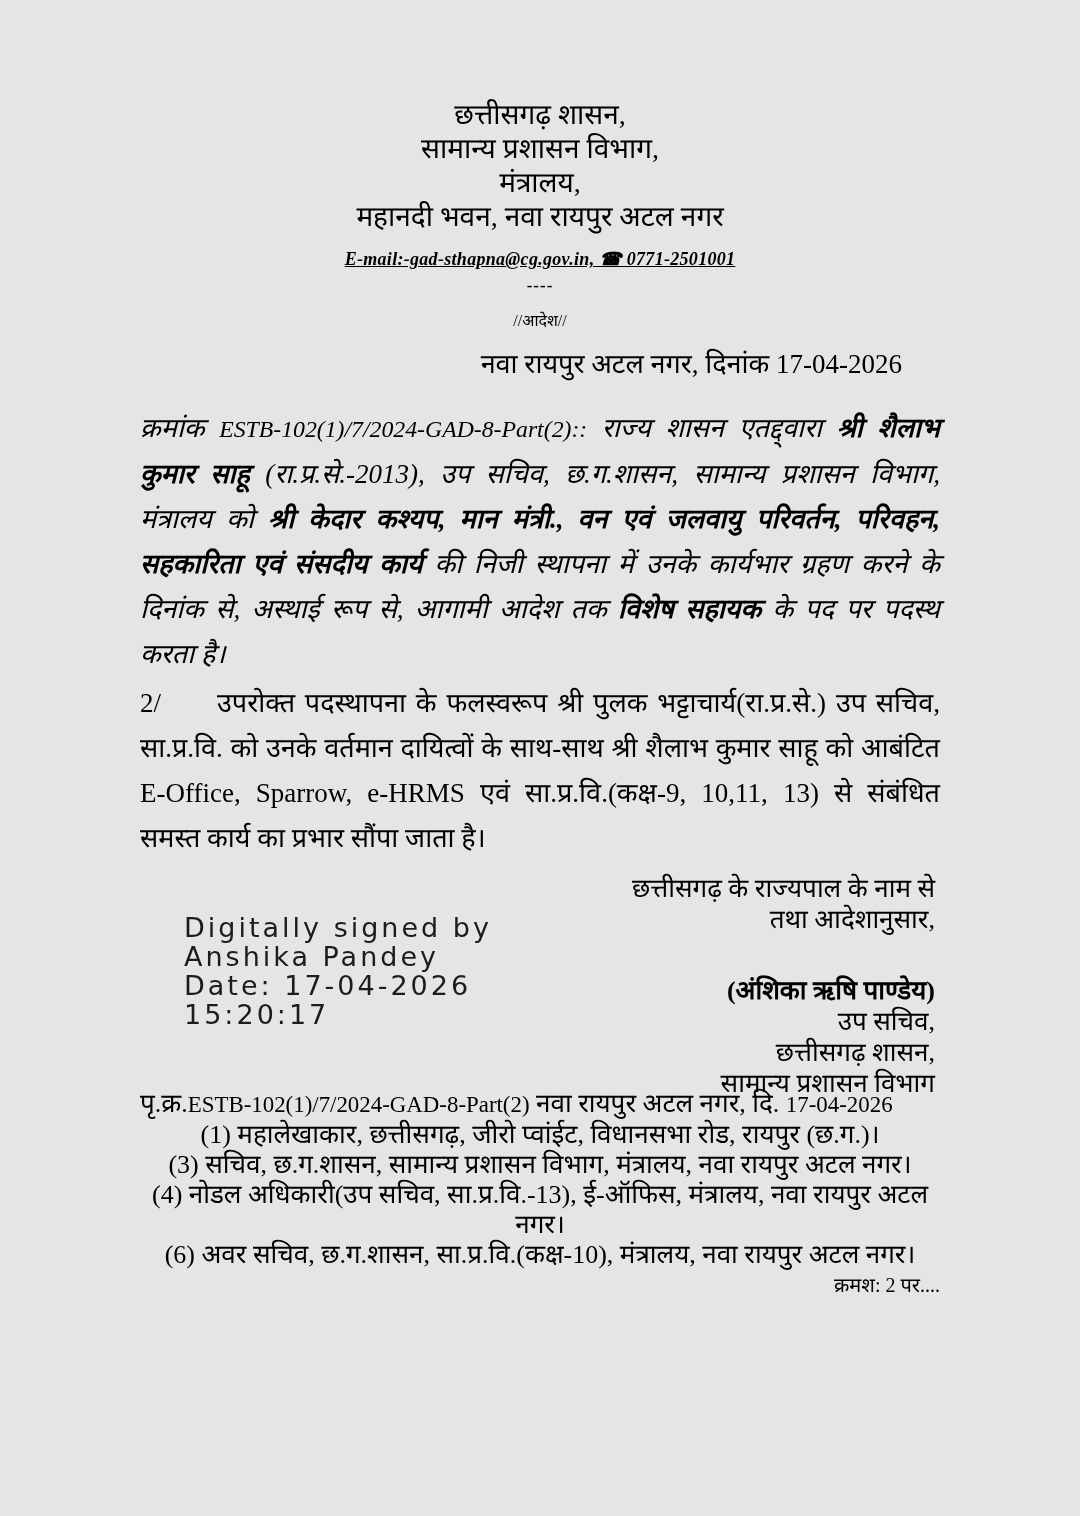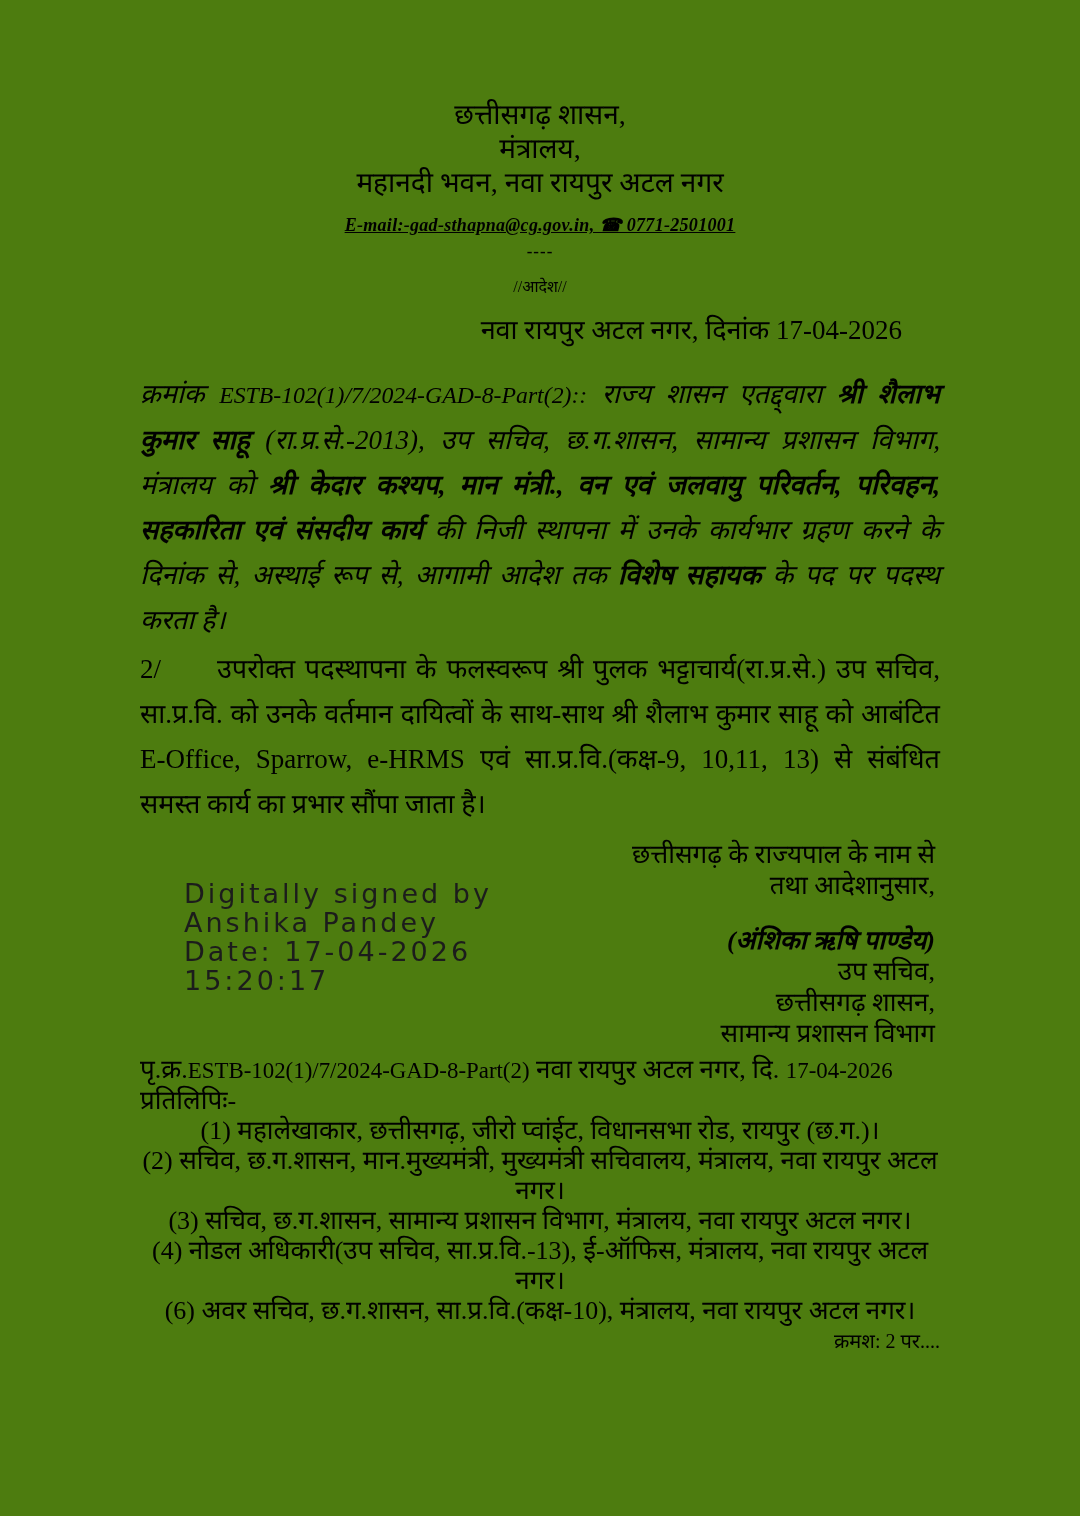--- a/index.html
+++ b/index.html
@@ -4,21 +4,21 @@
 <style>
   html, body {
     margin: 0;
     padding: 0;
     background: #ffffff;
   }
   .page {
     position: relative;
     width: 1080px;
     height: 1516px;
-    background: #4d7c0f;
+    background: #e5e5e5;
     color: #000000;
     font-family: "Liberation Serif", "DejaVu Serif", serif;
     overflow: hidden;
   }
   .col {
     position: absolute;
     left: 140px;
     top: 0;
     width: 800px;
   }
@@ -90,22 +90,21 @@
     position: absolute;
     left: 455px;
     top: 2px;
     width: 340px;
     text-align: right;
     font-size: 26px;
     line-height: 31px;
   }
   .signer-name {
     font-weight: bold;
-    margin-top: 24px;
-    font-style: italic;
+    margin-top: 40px;
   }
   .endorsement {
     font-size: 26px;
     line-height: 30px;
   }
   .ref-line { white-space: nowrap; }
   .copies .copy-item { text-align: center; }
   .continuation {
     text-align: right;
     font-size: 20px;
@@ -114,20 +113,21 @@
   }
 </style>
 </head>
 <body>
 
 <div class="page">
   <div class="col">
 
     <div class="letterhead">
       <div class="lh-line">छत्तीसगढ़ शासन,</div>
+      <div class="lh-line">सामान्य प्रशासन विभाग,</div>
       <div class="lh-line">मंत्रालय,</div>
       <div class="lh-line">महानदी भवन, नवा रायपुर अटल नगर</div>
       <div class="contact-line">E-mail:-gad-sthapna@cg.gov.in, ☎ 0771-2501001</div>
       <div class="sep-dashes">----</div>
     </div>
 
     <div class="order-title">//आदेश//</div>
     <div class="place-date">नवा रायपुर अटल नगर, दिनांक 17-04-2026</div>
 
     <p class="para para1"><span>क्रमांक </span><span class="latin">ESTB-102(1)/7/2024-GAD-8-Part(2)::</span><span> राज्य शासन एतद्द्वारा </span><span class="b">श्री शैलाभ कुमार साहू</span><span> (रा.प्र.से.-2013), उप सचिव, छ.ग.शासन, सामान्य प्रशासन विभाग, मंत्रालय को </span><span class="b">श्री केदार कश्यप, मान मंत्री., वन एवं जलवायु परिवर्तन, परिवहन, सहकारिता एवं संसदीय कार्य</span><span> की निजी स्थापना में उनके कार्यभार ग्रहण करने के दिनांक से, अस्थाई रूप से, आगामी आदेश तक </span><span class="b">विशेष सहायक</span><span> के पद पर पदस्थ करता है।</span></p>
@@ -146,24 +146,22 @@
         <div>तथा आदेशानुसार,</div>
         <div class="signer-name">(अंशिका ऋषि पाण्डेय)</div>
         <div>उप सचिव,</div>
         <div>छत्तीसगढ़ शासन,</div>
         <div>सामान्य प्रशासन विभाग</div>
       </div>
     </div>
 
     <div class="endorsement">
       <div class="ref-line"><span>पृ.क्र.</span><span class="latin">ESTB-102(1)/7/2024-GAD-8-Part(2)</span><span> नवा रायपुर अटल नगर, दि. </span><span class="latin">17-04-2026</span></div>
-      <div>प्रतिलिपिः-</div>
       <div class="copies">
         <div class="copy-item">(1) महालेखाकार, छत्तीसगढ़, जीरो प्वांईट, विधानसभा रोड, रायपुर (छ.ग.)।</div>
-        <div class="copy-item">(2) सचिव, छ.ग.शासन, मान.मुख्यमंत्री, मुख्यमंत्री सचिवालय, मंत्रालय, नवा रायपुर अटल नगर।</div>
         <div class="copy-item">(3) सचिव, छ.ग.शासन, सामान्य प्रशासन विभाग, मंत्रालय, नवा रायपुर अटल नगर।</div>
         <div class="copy-item">(4) नोडल अधिकारी(उप सचिव, सा.प्र.वि.-13), ई-ऑफिस, मंत्रालय, नवा रायपुर अटल नगर।</div>
         <div class="copy-item">(6) अवर सचिव, छ.ग.शासन, सा.प्र.वि.(कक्ष-10), मंत्रालय, नवा रायपुर अटल नगर।</div>
       </div>
       <div class="continuation">क्रमश: 2 पर....</div>
     </div>
 
   </div>
 </div>
 

